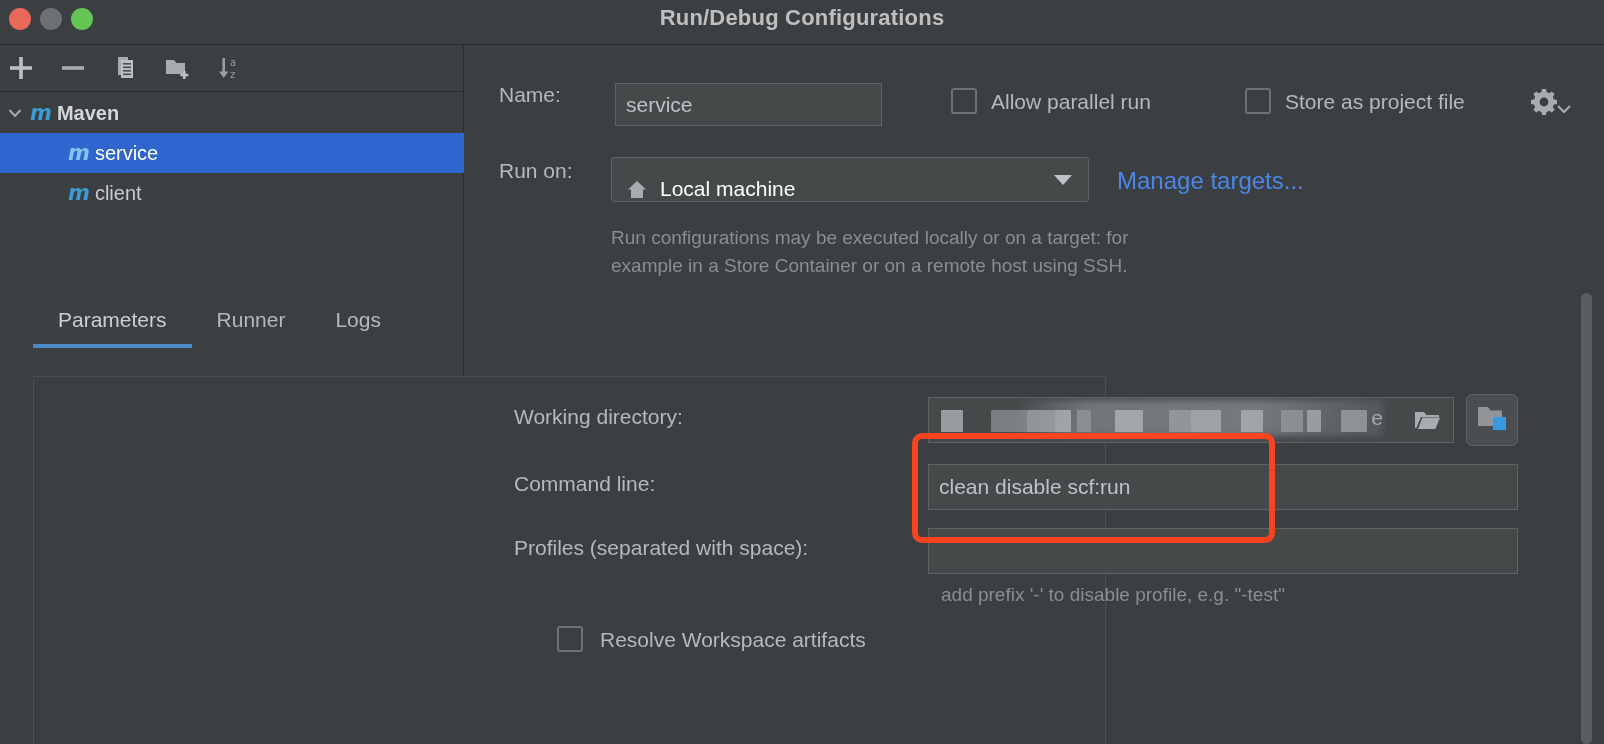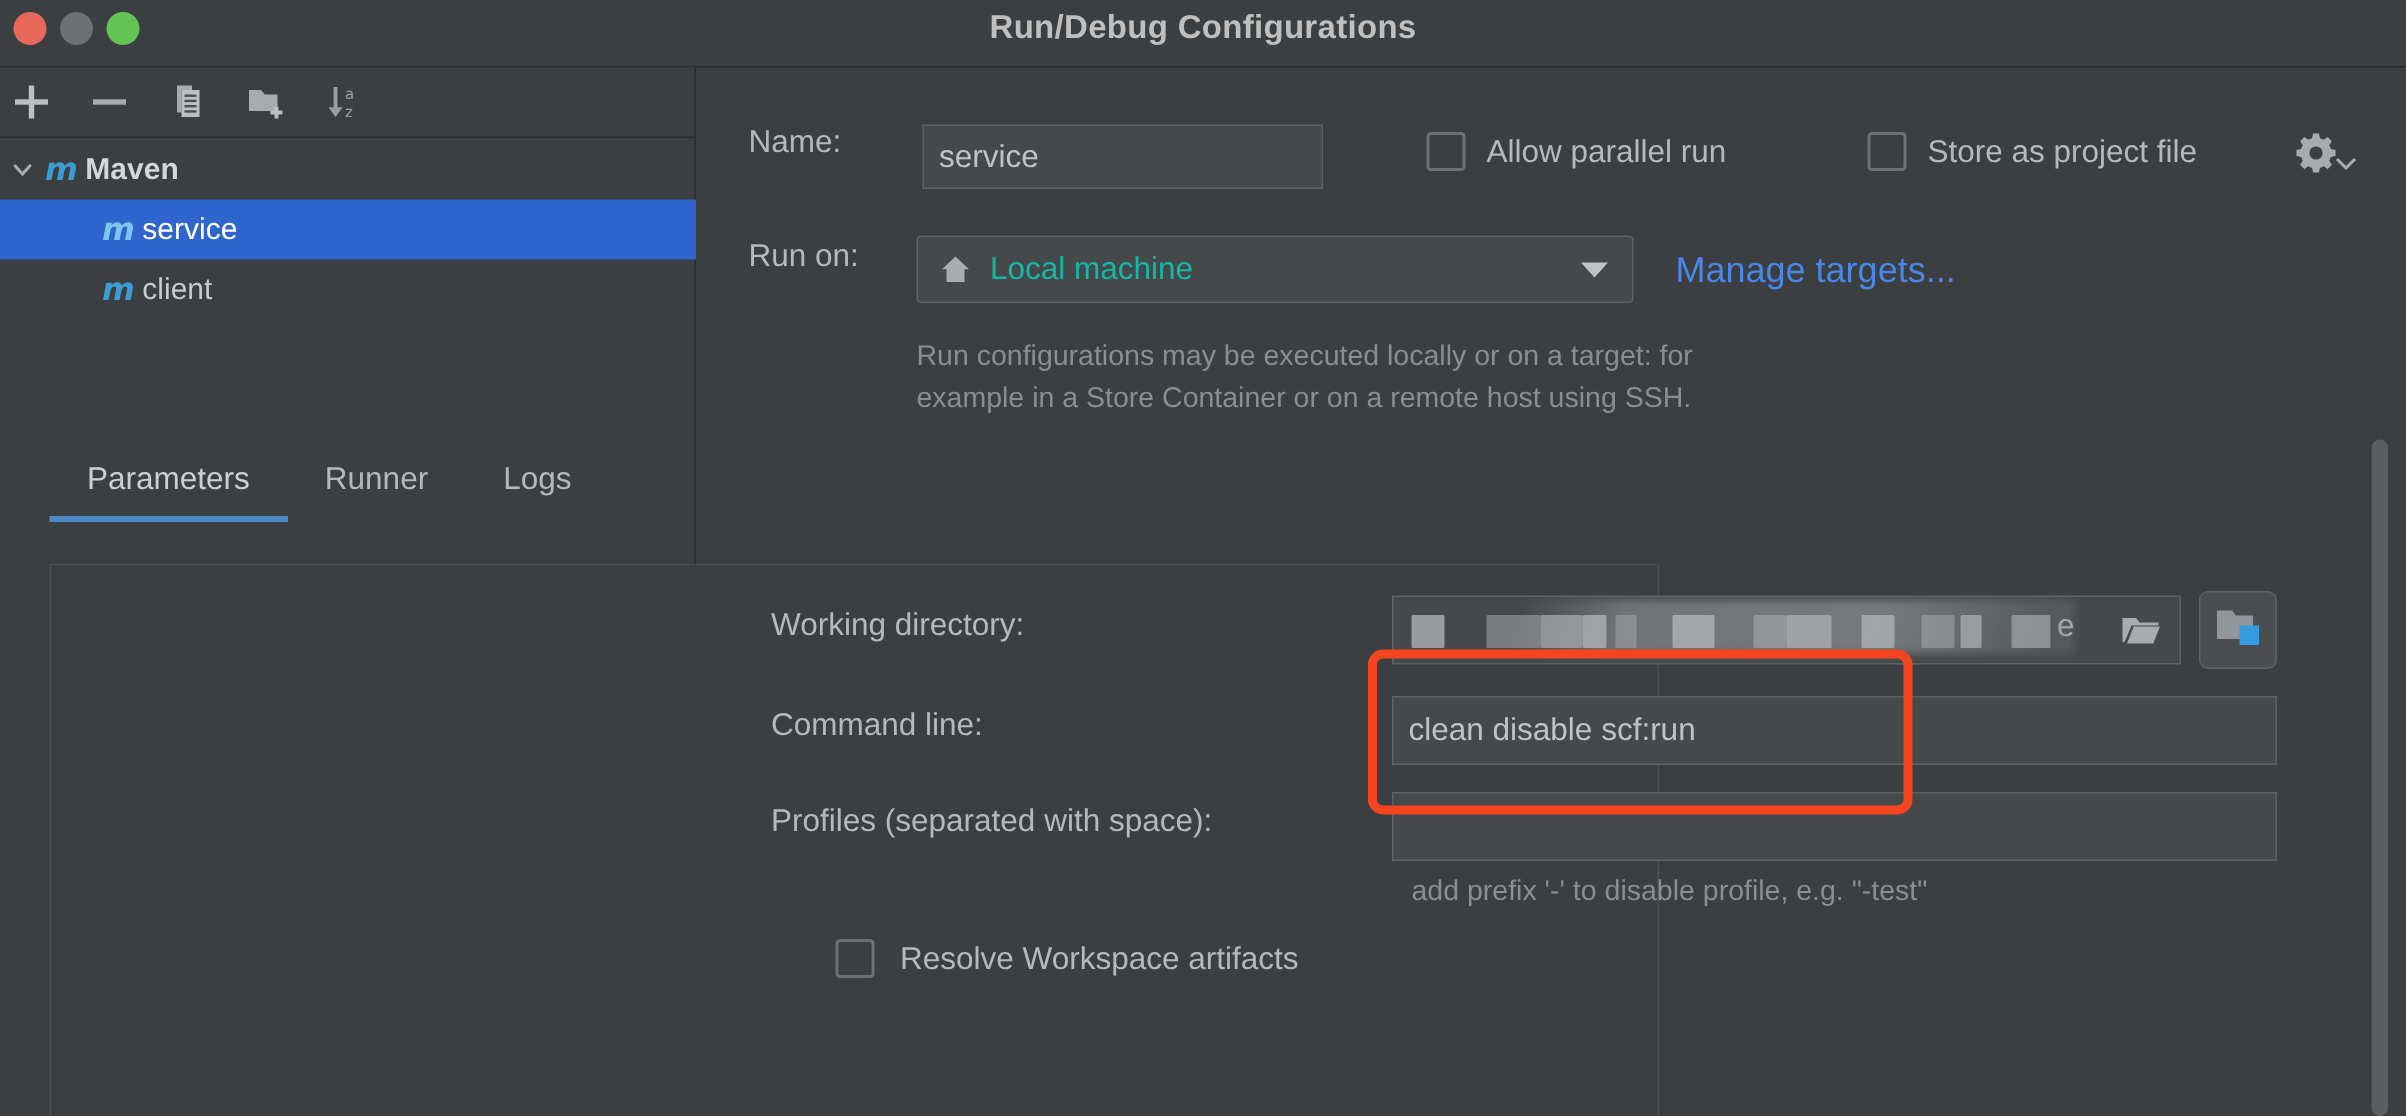--- a/index.html
+++ b/index.html
@@ -80,22 +80,22 @@
     font-size: 21px;
     font-family: "Liberation Sans", sans-serif;
     display: flex; align-items: center;
     padding: 0 10px;
   }
 
   .combo {
     background: #45494A;
     border: 1px solid #5E6364;
     border-radius: 3px;
-    color: #14b8a6; font-size: 21px;
-    display: flex; align-items: center;
+    color: #ffffff; font-size: 21px;
+    display: flex; align-items: flex-end;
     padding: 0 10px 0 14px;
     position: relative;
   }
   .combo .caret {
     position: absolute; right: 16px; top: 50%; transform: translateY(-50%);
     width: 0; height: 0;
     border-left: 9px solid transparent;
     border-right: 9px solid transparent;
     border-top: 10px solid #BFC3C6;
   }

